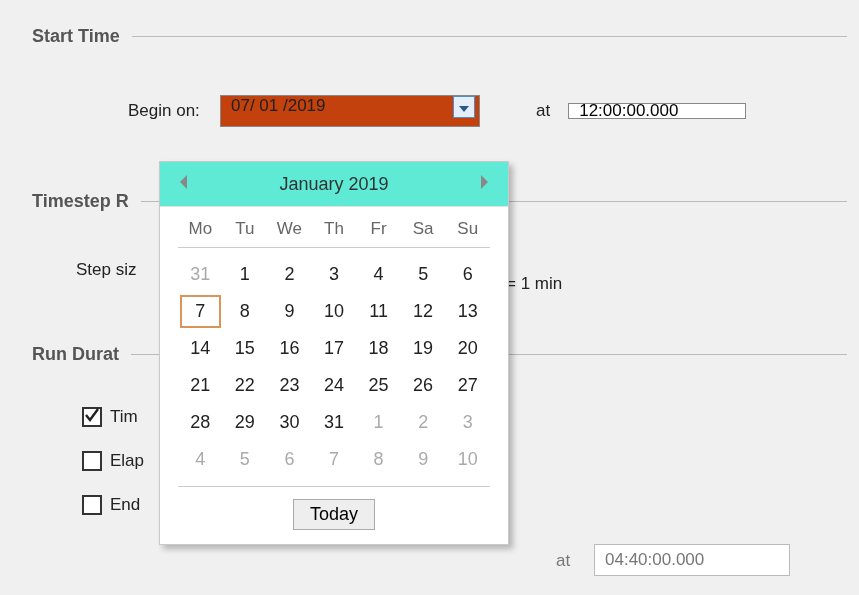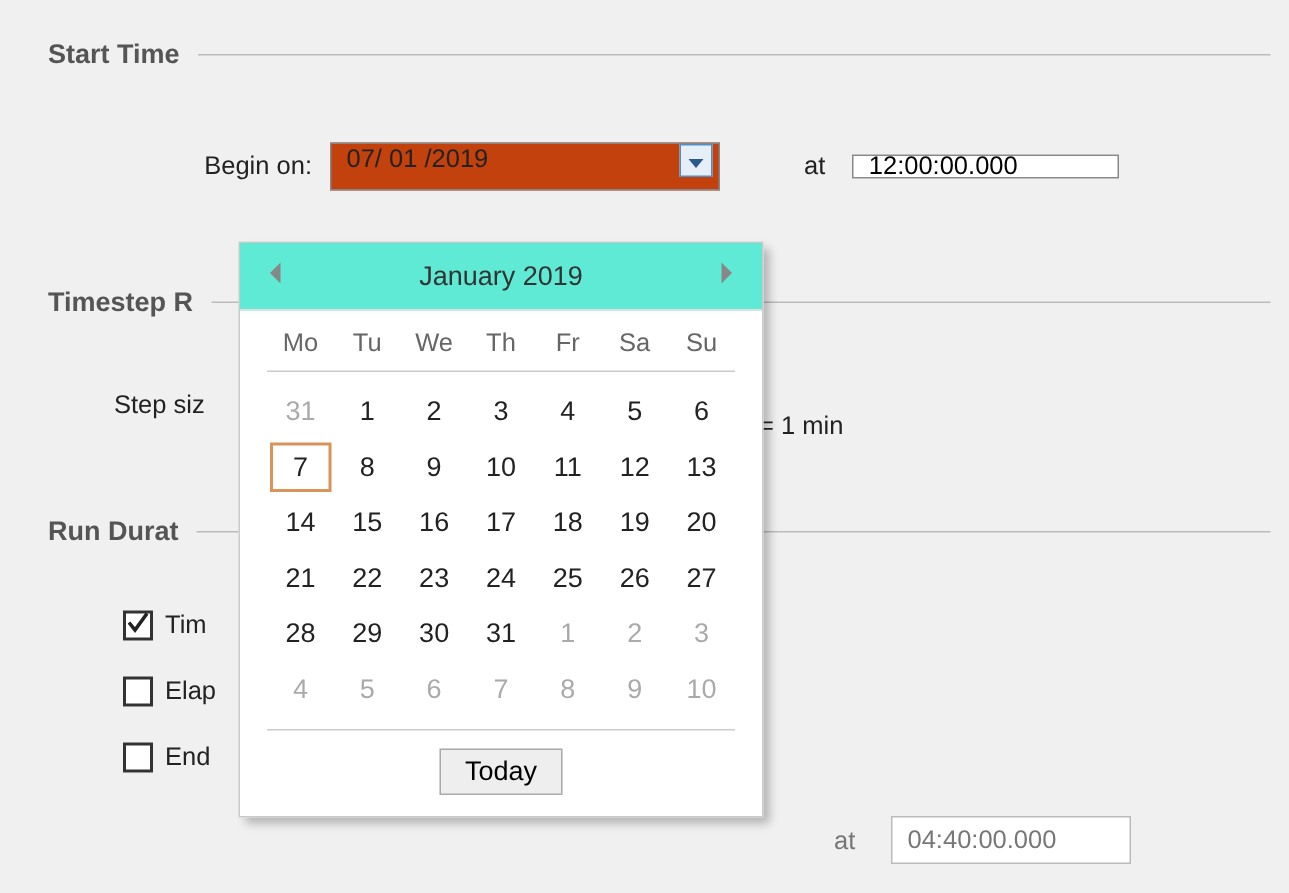--- a/index.html
+++ b/index.html
@@ -35,21 +35,20 @@
   }
   
   .st-row { margin-top: 26px; }
   .begin-row {
     display: flex;
     align-items: center;
     margin-top: 48px;
     margin-left: 128px;
   }
   .label-right {
-    text-align: right;
     width: 80px;
     font-size: 17px;
   }
   .date-field {
     position: relative;
     margin-left: 12px;
     width: 260px;
     height: 32px;
     background: #c2410c;
     border: 1px solid #888;
@@ -120,21 +119,21 @@
     position: absolute;
     left: 556px;
     top: 525px;
     font-size: 17px;
     color: #777;
   }
   .end-time {
     position: absolute;
     left: 594px;
     top: 518px;
-    width: 160px;
+    width: 196px;
     height: 32px;
     border: 1px solid #bbb;
     background: #fff;
     color: #777;
     font: inherit;
     font-size: 17px;
     padding: 0 10px;
   }
   
   .calendar {

